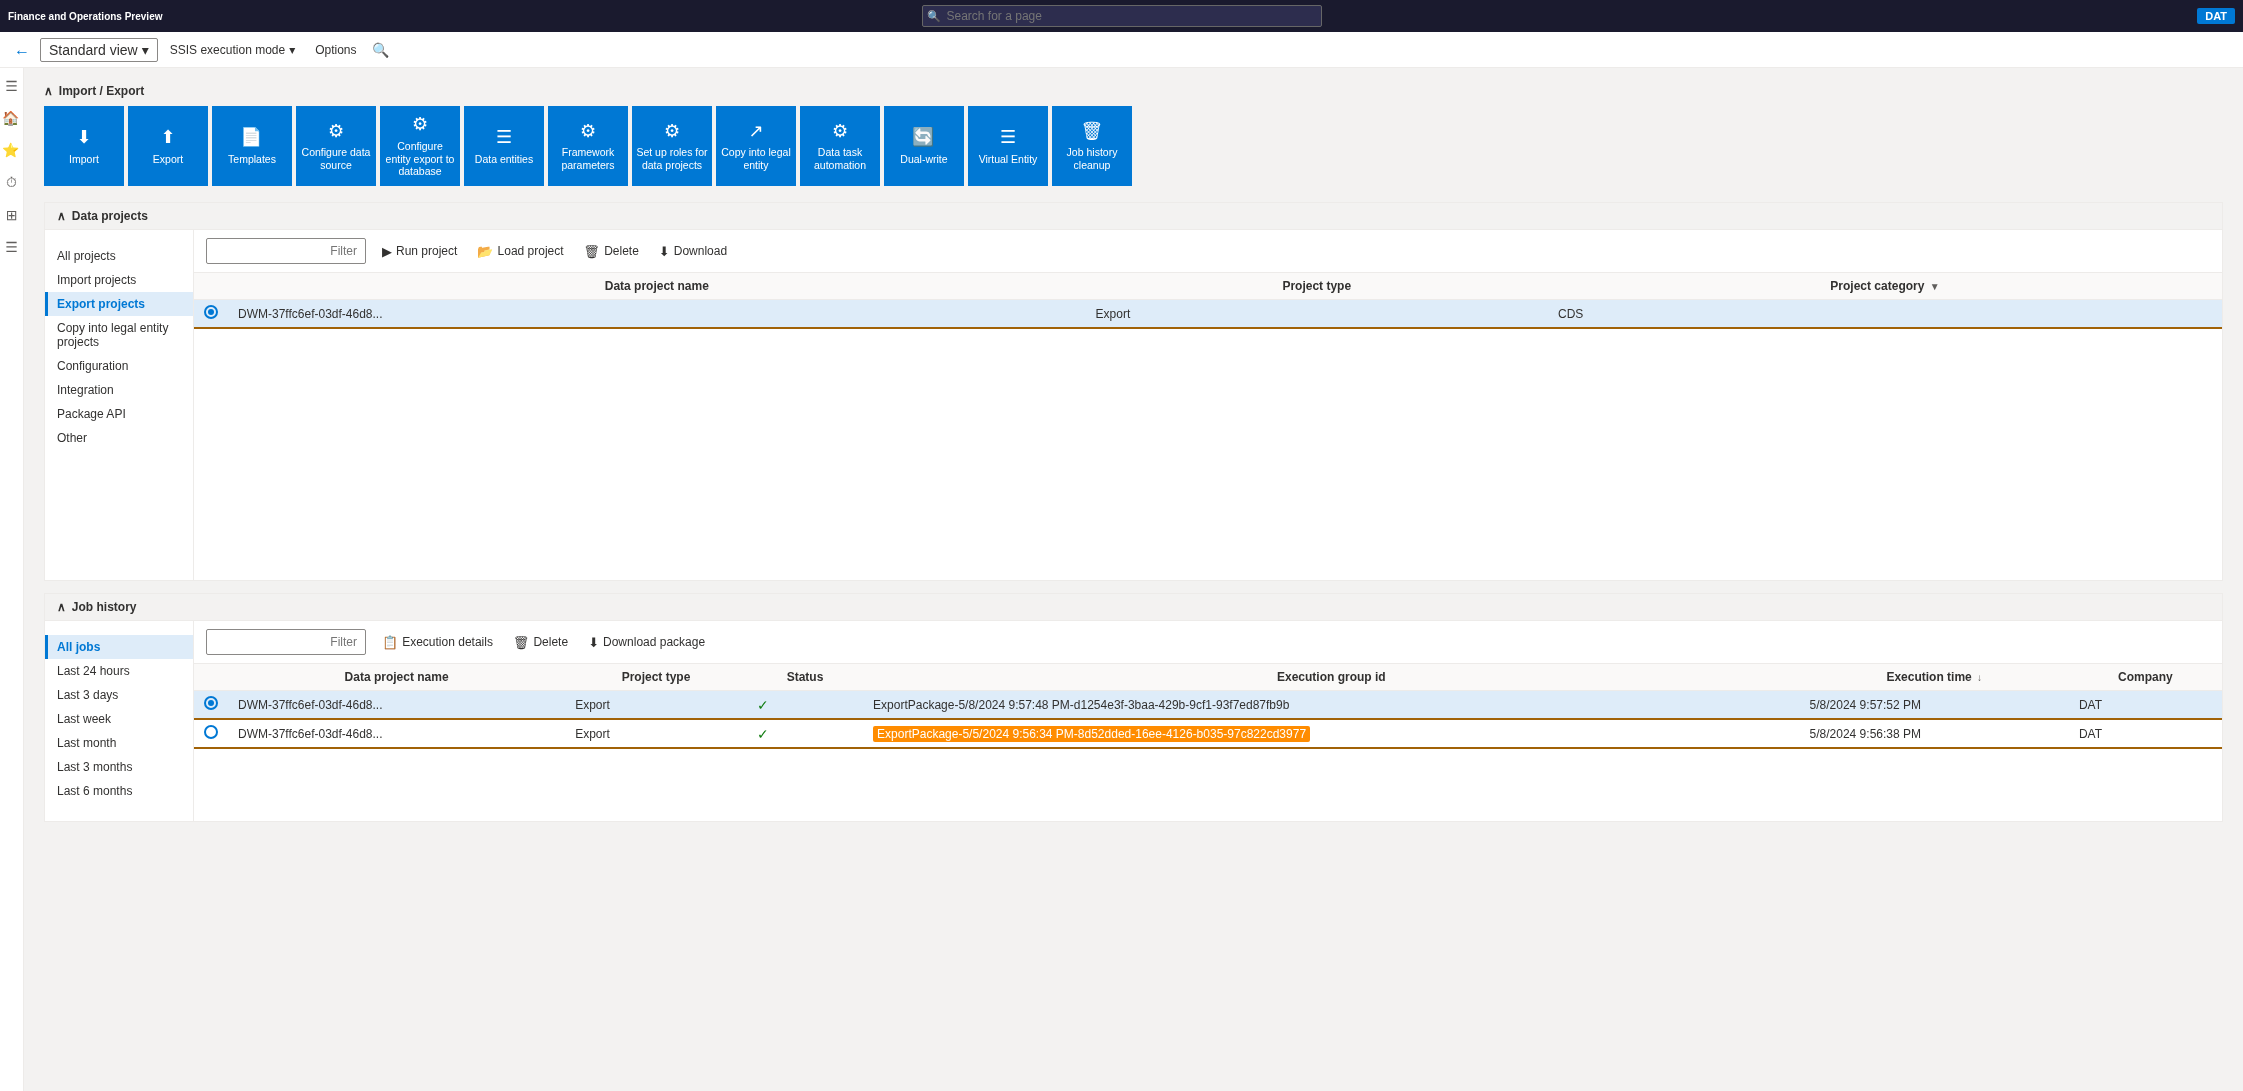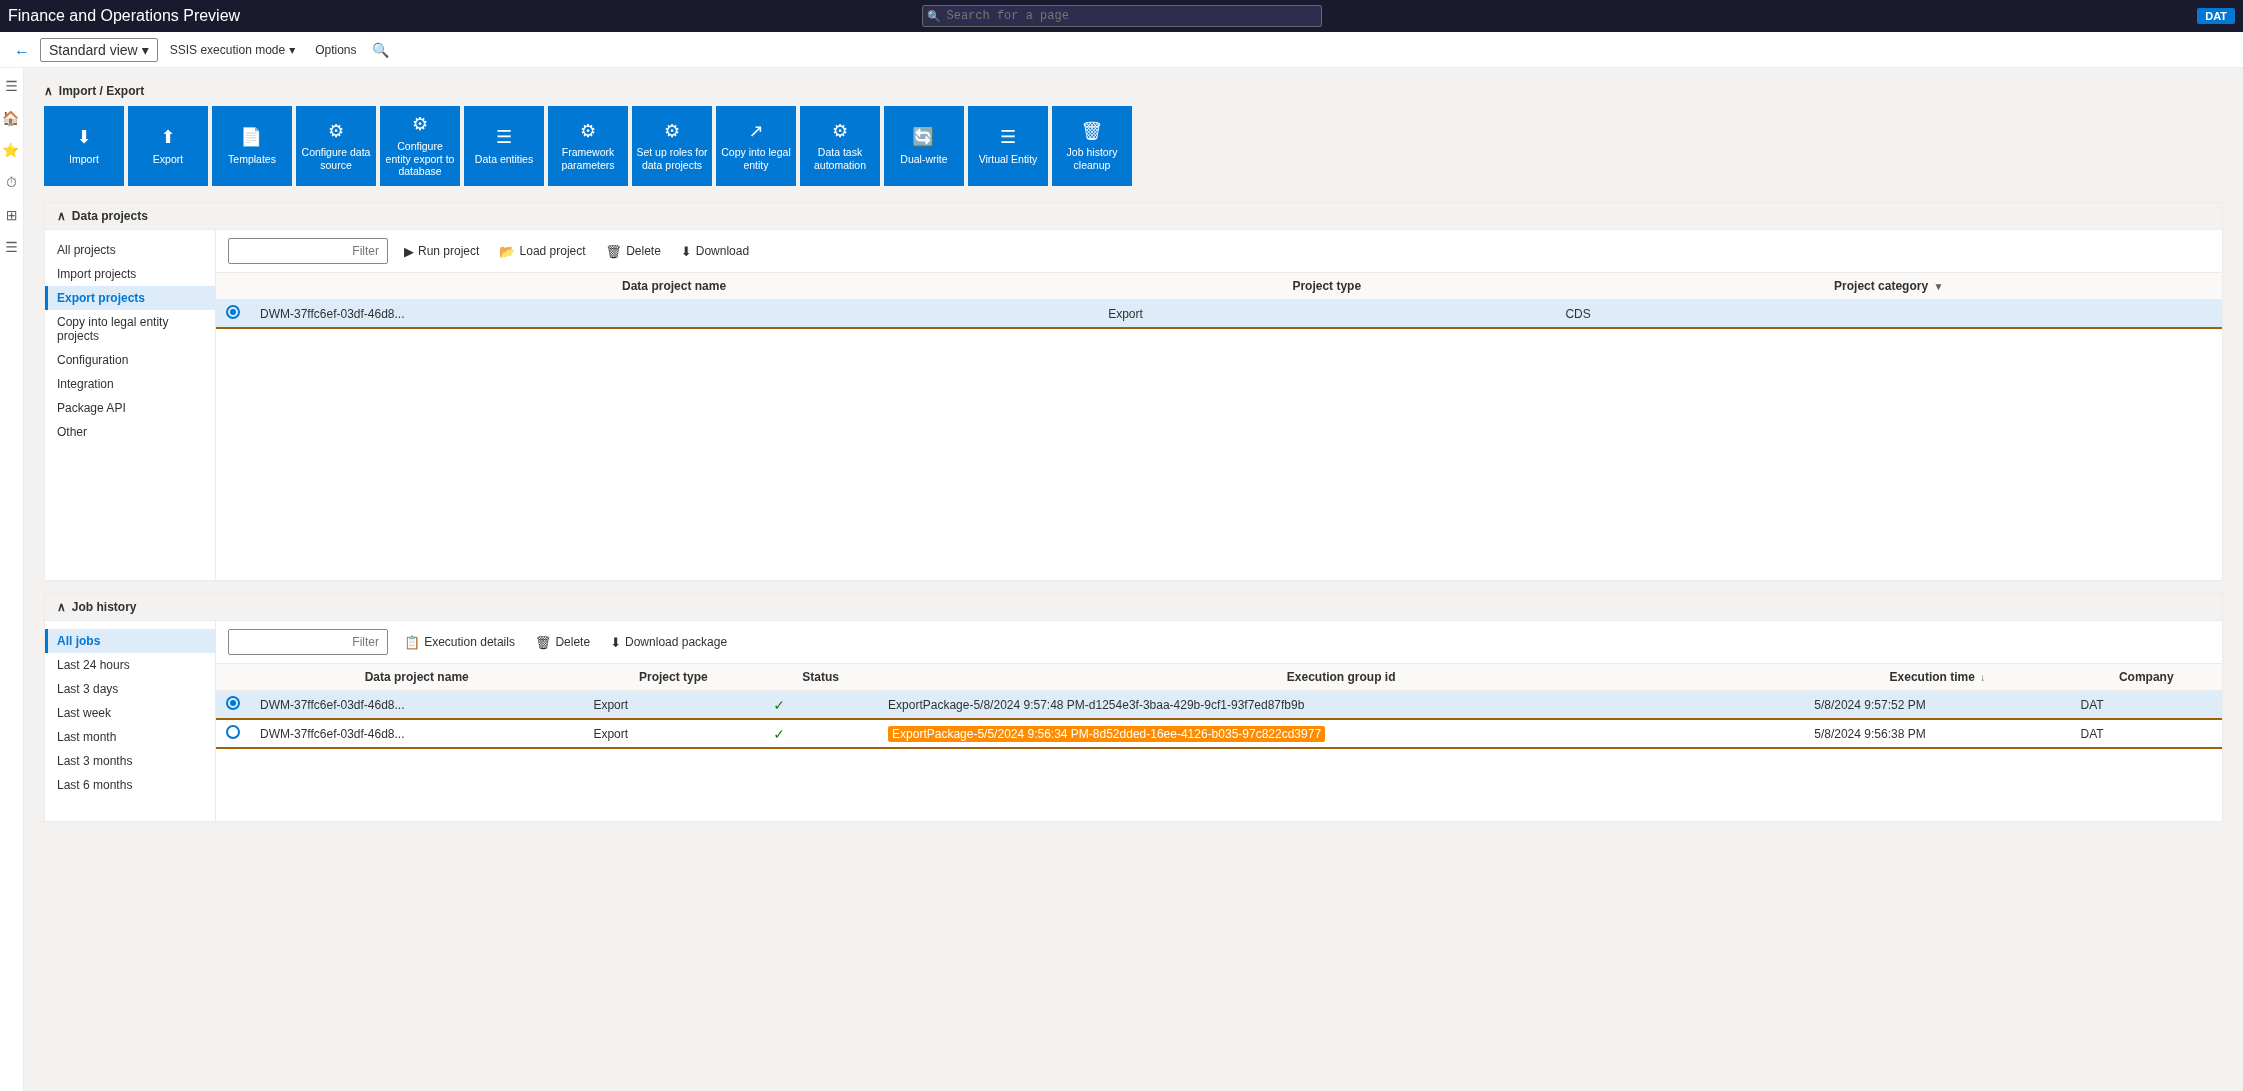--- a/index.html
+++ b/index.html
@@ -10,40 +10,39 @@
       background: #1a1a2e;
       height: 32px;
       display: flex;
       align-items: center;
       padding: 0 8px;
       gap: 8px;
       position: relative;
     }
     .top-bar-logo {
       color: #fff;
-      font-size: 16px;
-      font-weight: 400;
+      font-size: 10px;
+      font-weight: 700;
       white-space: nowrap;
     }
     .top-bar-search {
       position: absolute;
       left: 50%;
       transform: translateX(-50%);
       width: 400px;
     }
     .top-bar-search input {
       width: 100%;
       height: 22px;
       border: 1px solid #666;
       background: #2d2d4e;
       color: #ccc;
       padding: 0 8px 0 24px;
       font-size: 12px;
       border-radius: 2px;
-      font-family: Liberation Mono, monospace;
     }
     .search-icon-top {
       position: absolute;
       left: 6px;
       top: 50%;
       transform: translateY(-50%);
       color: #ccc;
       font-size: 11px;
     }
     .top-bar-right {
@@ -212,23 +211,23 @@
       align-items: center;
       gap: 6px;
       cursor: pointer;
     }
 
     .data-projects-layout {
       display: flex;
       height: 350px;
     }
     .left-nav {
-      width: 171px;
+      width: 149px;
       border-right: 1px solid #edebe9;
-      padding: 8px 0;
+      padding: 14px 0;
       flex-shrink: 0;
     }
     .left-nav-item {
       padding: 5px 12px;
       font-size: 12px;
       cursor: pointer;
       color: #323130;
     }
     .left-nav-item.active {
       background: #deecf9;

